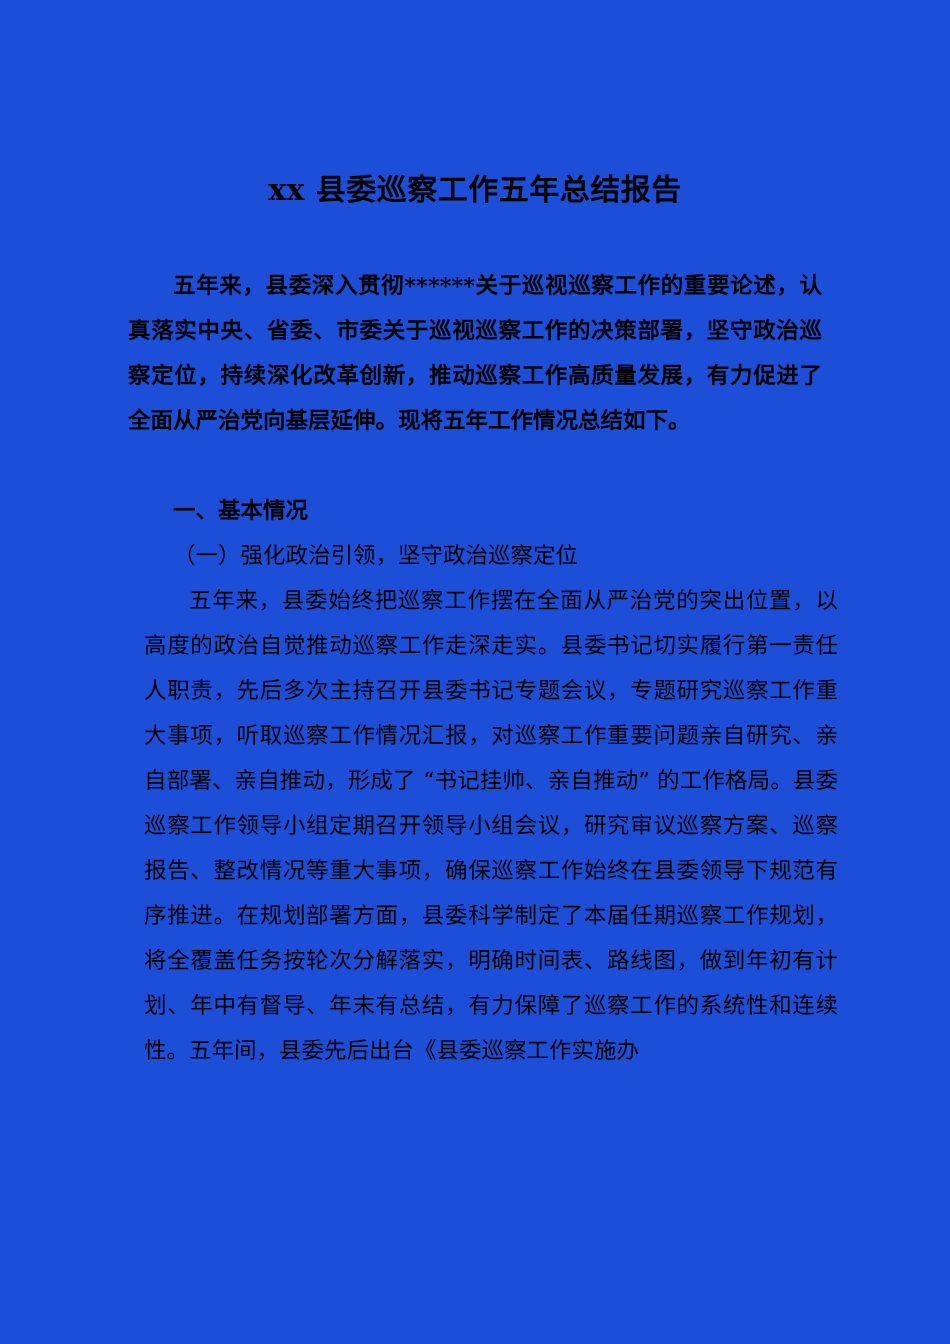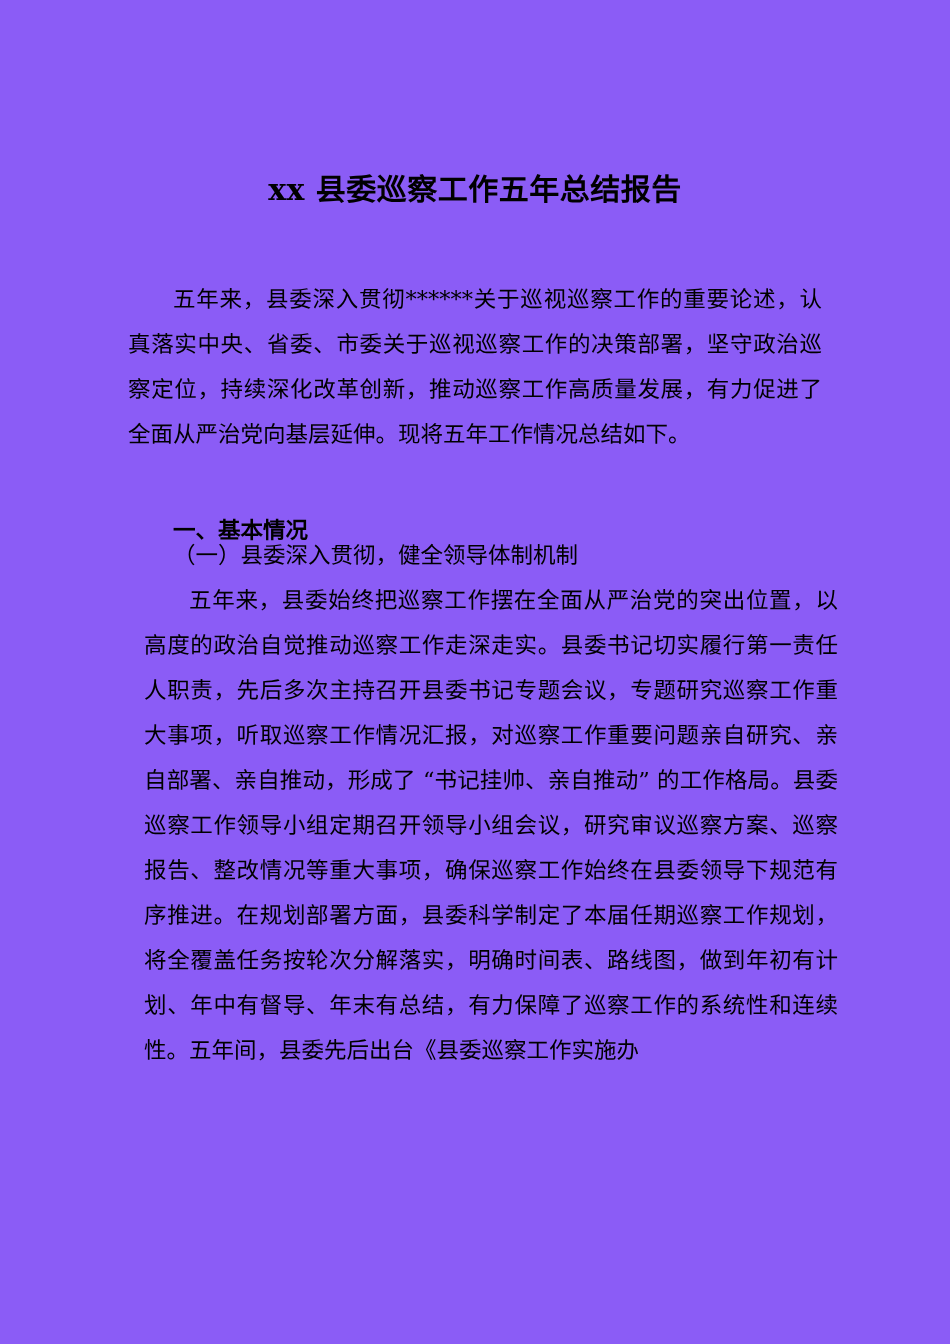--- a/index.html
+++ b/index.html
@@ -14,21 +14,21 @@
     overflow: hidden;
     font-family: "DejaVu Serif", "Liberation Serif", serif;
     color: #000000;
     -webkit-font-smoothing: antialiased;
   }
 
   .page {
     position: relative;
     width: 950px;
     height: 1344px;
-    background: #8b5cf6;
+    background: #1d4ed8;
     box-sizing: border-box;
   }
 
   .page-body {
     position: absolute;
     left: 128px;
     top: 0;
     width: 694px;   
   }
 
@@ -74,38 +74,38 @@
     white-space: nowrap;
   }
 
   .heading-2 {
     font-weight: 400;
     text-indent: 2em;
     white-space: nowrap;
   }
 
   
-  #intro-paragraph      { top: 277px; }
-  #section-heading-1    { top: 508px; }
+  #intro-paragraph      { top: 263px; font-weight: bold; }
+  #section-heading-1    { top: 488px; }
   #subsection-heading-1 { top: 533px; }
   #body-paragraph-1     { top: 578px; margin-left: 16px; }
 
   
   .clipped-tail { }
 </style>
 </head>
 <body>
 
 <div class="page">
   <div class="page-body">
 
     <h1 class="doc-title">xx 县委巡察工作五年总结报告</h1>
 
     <p class="text-block para" id="intro-paragraph">五年来，县委深入贯彻******关于巡视巡察工作的重要论述，认真落实中央、省委、市委关于巡视巡察工作的决策部署，坚守政治巡察定位，持续深化改革创新，推动巡察工作高质量发展，有力促进了全面从严治党向基层延伸。现将五年工作情况总结如下。</p>
 
     <p class="text-block heading-1" id="section-heading-1">一、基本情况</p>
 
-    <p class="text-block heading-2" id="subsection-heading-1">（一）县委深入贯彻，健全领导体制机制</p>
+    <p class="text-block heading-2" id="subsection-heading-1">（一）强化政治引领，坚守政治巡察定位</p>
 
     <p class="text-block para clipped-tail" id="body-paragraph-1">五年来，县委始终把巡察工作摆在全面从严治党的突出位置，以高度的政治自觉推动巡察工作走深走实。县委书记切实履行第一责任人职责，先后多次主持召开县委书记专题会议，专题研究巡察工作重大事项，听取巡察工作情况汇报，对巡察工作重要问题亲自研究、亲自部署、亲自推动，形成了 “书记挂帅、亲自推动” 的工作格局。县委巡察工作领导小组定期召开领导小组会议，研究审议巡察方案、巡察报告、整改情况等重大事项，确保巡察工作始终在县委领导下规范有序推进。在规划部署方面，县委科学制定了本届任期巡察工作规划，将全覆盖任务按轮次分解落实，明确时间表、路线图，做到年初有计划、年中有督导、年末有总结，有力保障了巡察工作的系统性和连续性。五年间，县委先后出台《县委巡察工作实施办</p>
 
   </div>
 </div>
 
 </body></html>

